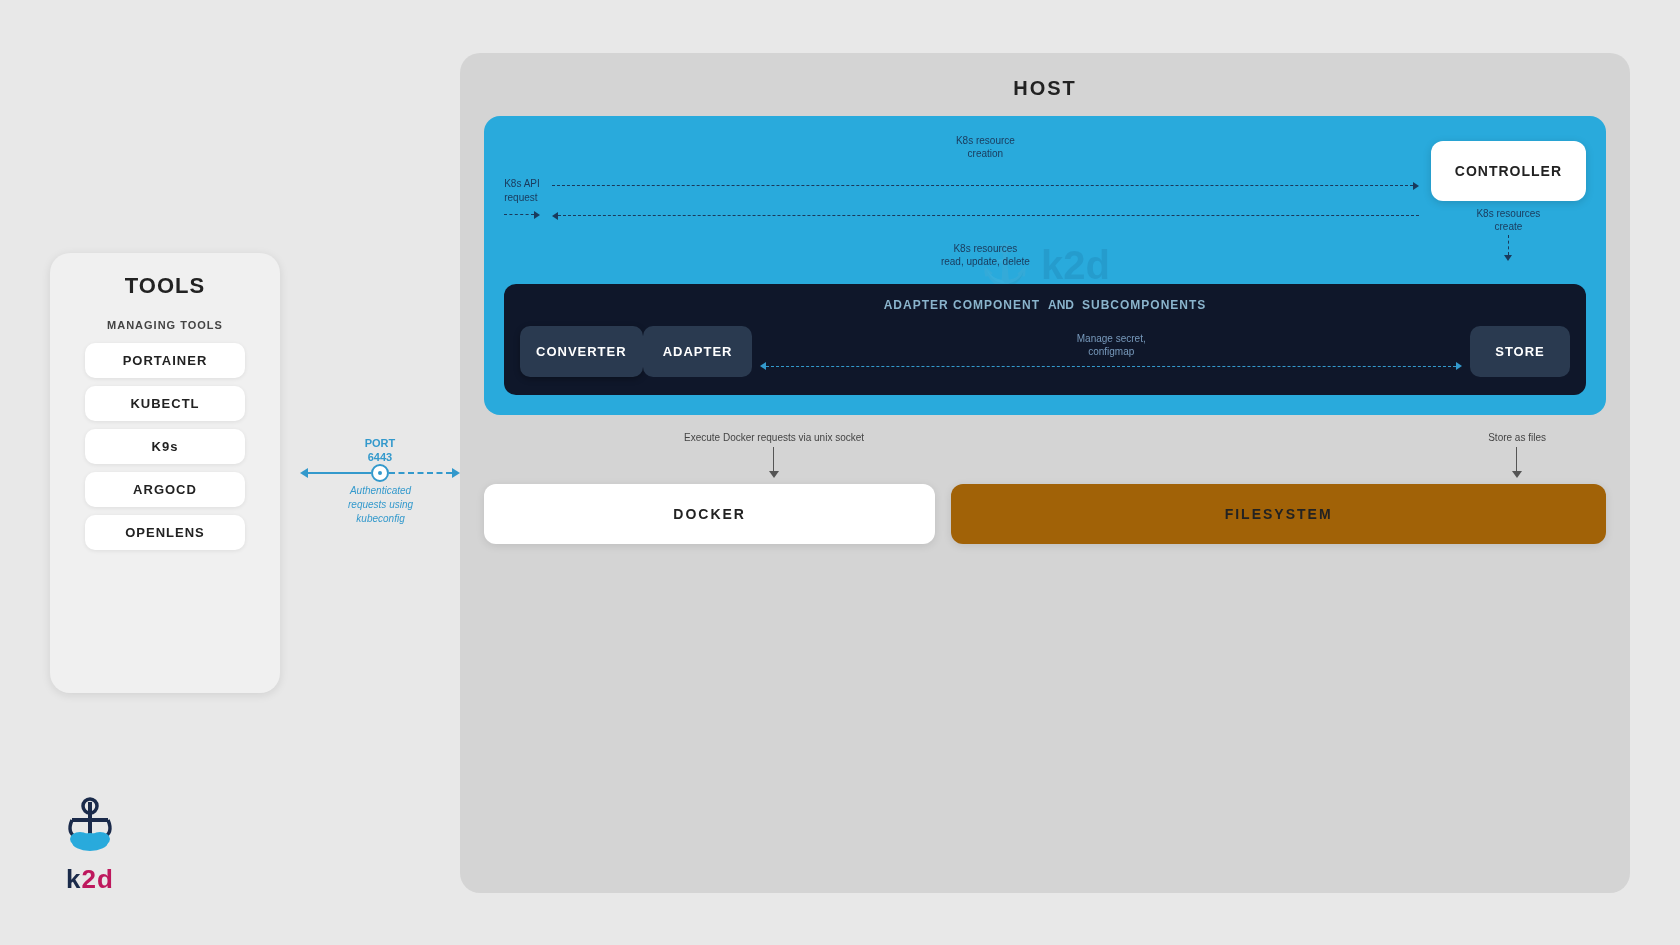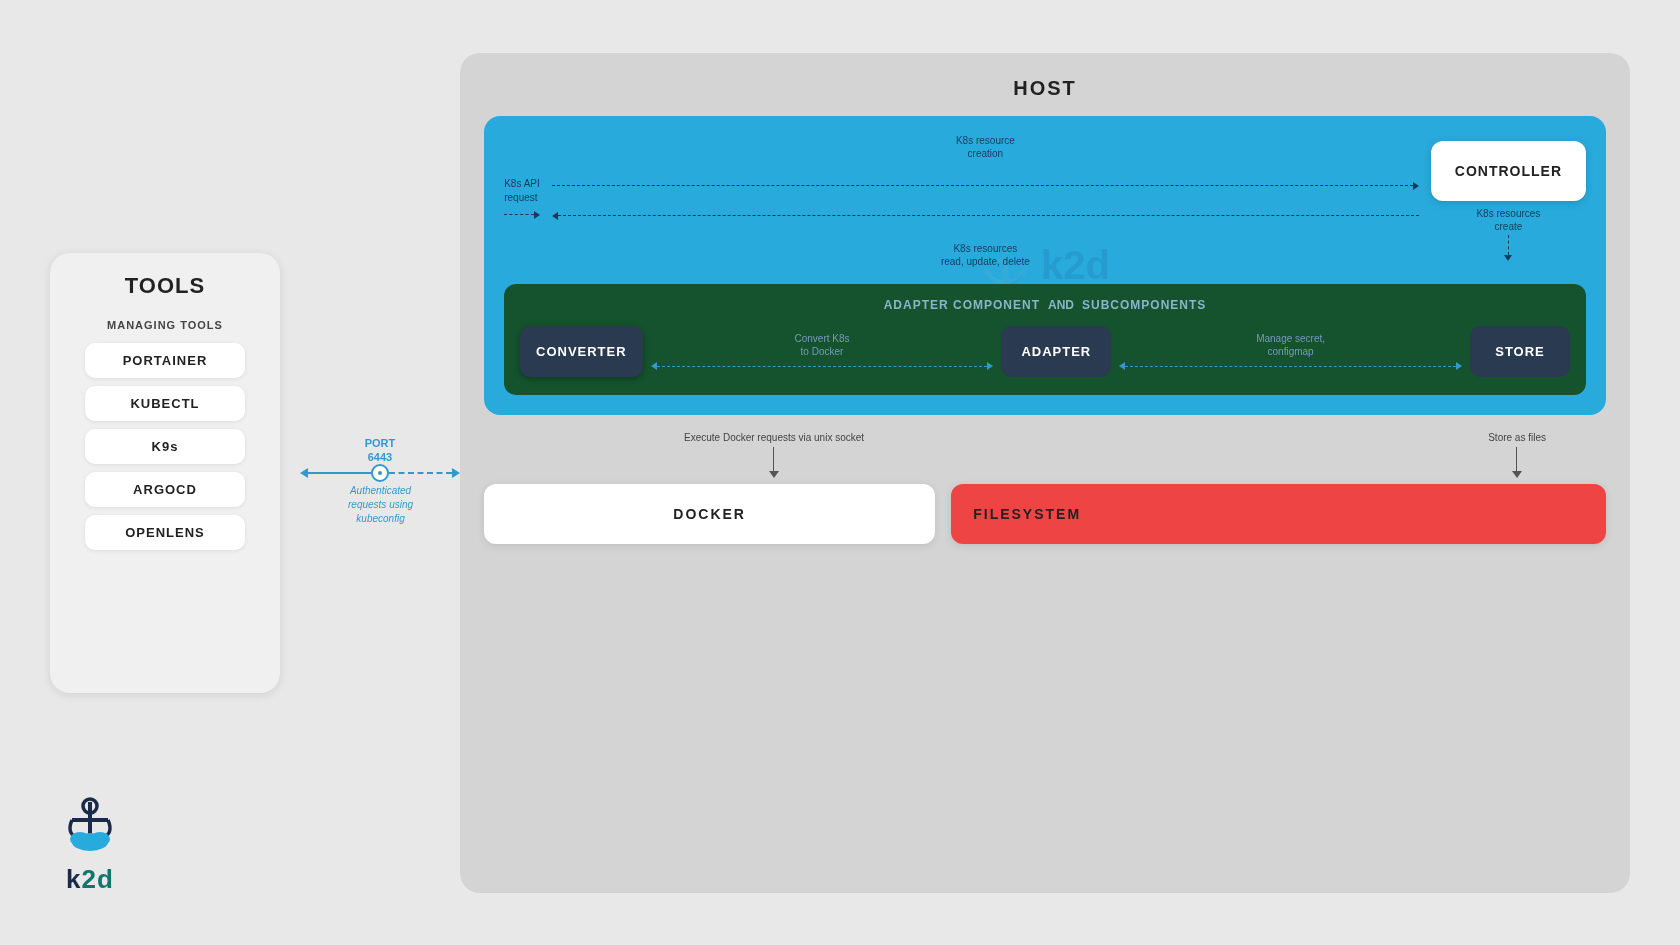--- a/index.html
+++ b/index.html
@@ -261,40 +261,32 @@
           <div class="component-box controller-box" style="min-width:140px; padding:22px 24px;">CONTROLLER</div>
 
           <div style="font-size:10px; color:#1a3a5c; text-align:center; margin-top:6px; line-height:1.3;">K8s resources<br>create</div>
           <div style="display:flex; flex-direction:column; align-items:center; margin-top:2px;">
             <div style="width:1.5px; height:20px; border-left:1.5px dashed #1a3a5c;"></div>
             <div style="width:0;height:0;border-left:4px solid transparent;border-right:4px solid transparent;border-top:6px solid #1a3a5c;"></div>
           </div>
         </div>
       </div>
 
-      <div class="adapter-dark-box" style="background:#14532d; border-radius:12px; padding:14px 16px 18px 16px; position:relative; z-index:1;">
+      <div class="adapter-dark-box" style="background:#0f172a; border-radius:12px; padding:14px 16px 18px 16px; position:relative; z-index:1;">
 
         <div style="display:flex; align-items:center; justify-content:center; gap:8px; margin-bottom:14px;">
           <span style="font-size:12px; font-weight:700; letter-spacing:1px; color:#8ab4cc;">ADAPTER COMPONENT</span>
           <span style="font-size:12px; font-weight:700; color:#8ab4cc;">AND</span>
           <span style="font-size:12px; font-weight:700; letter-spacing:1px; color:#8ab4cc;">SUBCOMPONENTS</span>
         </div>
 
         <div style="display:flex; align-items:center; justify-content:space-between;">
 
           <div class="component-box-dark" style="background:#2a3a50; border-radius:10px; padding:18px 16px; min-width:105px; color:white; font-size:13px; font-weight:700; letter-spacing:1px; text-align:center;">CONVERTER</div>
 
-          <div style="flex:1; display:flex; flex-direction:column; align-items:center; padding:0 8px;">
-            <div style="font-size:10px; color:#7799bb; text-align:center; line-height:1.3; margin-bottom:4px;">Convert K8s<br>to Docker</div>
-            <div style="display:flex; align-items:center; width:100%;">
-              <div style="width:0;height:0;border-top:4px solid transparent;border-bottom:4px solid transparent;border-right:6px solid #3399cc;"></div>
-              <div style="flex:1; border-top:1.5px dashed #3399cc;"></div>
-              <div style="width:0;height:0;border-top:4px solid transparent;border-bottom:4px solid transparent;border-left:6px solid #3399cc;"></div>
-            </div>
-          </div>
 
           <div class="adapter-box-main" style="background:#2a3a50; border-radius:10px; padding:18px 20px; min-width:105px; color:white; font-size:13px; font-weight:700; letter-spacing:1px; text-align:center;">ADAPTER</div>
 
           <div style="flex:1; display:flex; flex-direction:column; align-items:center; padding:0 8px;">
             <div style="font-size:10px; color:#7799bb; text-align:center; line-height:1.3; margin-bottom:4px;">Manage secret,<br>configmap</div>
             <div style="display:flex; align-items:center; width:100%;">
               <div style="width:0;height:0;border-top:4px solid transparent;border-bottom:4px solid transparent;border-right:6px solid #3399cc;"></div>
               <div style="flex:1; border-top:1.5px dashed #3399cc;"></div>
               <div style="width:0;height:0;border-top:4px solid transparent;border-bottom:4px solid transparent;border-left:6px solid #3399cc;"></div>
             </div>
@@ -320,21 +312,21 @@
         <div style="font-size:10px; color:#444; text-align:center; line-height:1.4; margin-bottom:2px;">Store as files</div>
         <div style="display:flex; flex-direction:column; align-items:center;">
           <div style="width:1.5px; height:24px; border-left:1.5px solid #555;"></div>
           <div style="width:0;height:0;border-left:5px solid transparent;border-right:5px solid transparent;border-top:7px solid #555;"></div>
         </div>
       </div>
     </div>
 
     <div style="display:flex; gap:16px;">
       <div style="flex:2; background:white; border-radius:12px; padding:22px; font-size:14px; font-weight:700; letter-spacing:2px; color:#222; text-align:center; box-shadow:0 2px 8px rgba(0,0,0,0.1);">DOCKER</div>
-      <div style="flex:3; background:#ef4444; border-radius:12px; padding:22px; font-size:14px; font-weight:700; letter-spacing:2px; color:#222; text-align:left; box-shadow:0 2px 8px rgba(0,0,0,0.1);">FILESYSTEM</div>
+      <div style="flex:3; background:#a16207; border-radius:12px; padding:22px; font-size:14px; font-weight:700; letter-spacing:2px; color:#222; text-align:center; box-shadow:0 2px 8px rgba(0,0,0,0.1);">FILESYSTEM</div>
     </div>
   </div>
 
 </div>
 
 <div style="position:absolute; bottom:50px; left:50px; display:flex; flex-direction:column; align-items:center; gap:4px;">
 
   <div style="font-size:52px; line-height:1;">
     <svg width="80" height="70" viewBox="0 0 80 70" fill="none" xmlns="http://www.w3.org/2000/svg">
 
@@ -347,15 +339,15 @@
       <path d="M22 38 Q16 52 28 56" stroke="#1a2a4a" stroke-width="3.5" fill="none"></path>
 
       <path d="M58 38 Q64 52 52 56" stroke="#1a2a4a" stroke-width="3.5" fill="none"></path>
 
       <ellipse cx="40" cy="60" rx="18" ry="9" fill="#29aadc"></ellipse>
       <ellipse cx="30" cy="57" rx="10" ry="7" fill="#29aadc"></ellipse>
       <ellipse cx="50" cy="57" rx="10" ry="7" fill="#29aadc"></ellipse>
     </svg>
   </div>
   <div style="font-size:26px; font-weight:900; color:#1a2a4a; letter-spacing:1px;">
-    k<span style="color:#0f766e;">2d</span>
+    k<span style="color:#be185d;">2d</span>
   </div>
 </div>
 
 </body></html>

